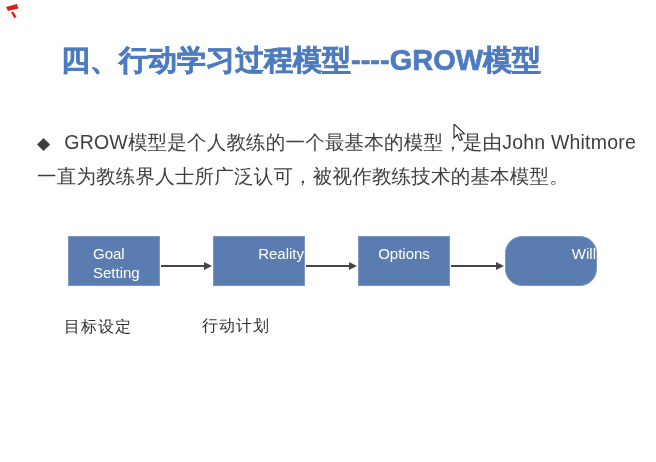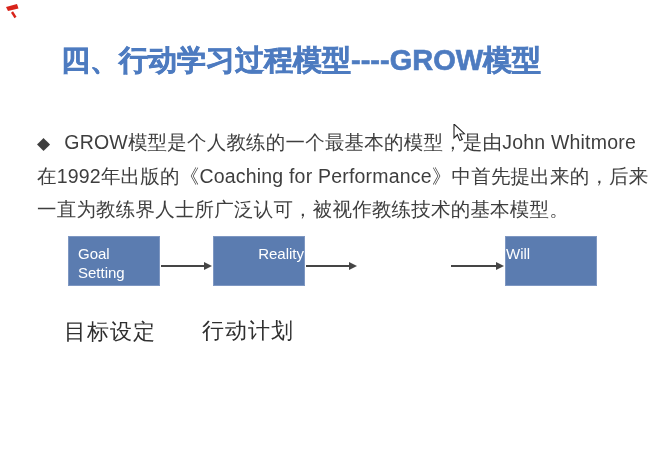--- a/index.html
+++ b/index.html
@@ -26,36 +26,36 @@
   .bullet{font-size:17px;margin-right:14px;color:#3e3e3e;}
   
   .cursor{position:absolute;left:453px;top:124px;width:13px;height:18px;}
   
   .grow-box{
     position:absolute;top:236px;width:92px;height:50px;
     background:#5b7cb0;border:1px solid #7e97c2;box-sizing:border-box;
     color:#ffffff;font-size:15px;line-height:19px;
   }
   .grow-box .box-label{display:block;padding-top:7px;white-space:pre-line;}
-  .box-1{left:68px;} .box-1 .box-label{padding-left:9px;text-align:left;}
+  .box-1{left:68px;padding-left:15px;} .box-1 .box-label{padding-left:9px;text-align:left;}
   .box-2{left:213px;text-align:right;}
   .box-3{left:358px;text-align:center;}
-  .box-4{left:505px;text-align:left;}
+  .box-4{left:505px;text-align:right;border-radius:17px;}
   
   .arrow{position:absolute;top:265px;height:0;border-top:2px solid #454545;}
   .arrow:after{
     content:"";position:absolute;right:-7px;top:-5px;
     border-left:8px solid #454545;border-top:4px solid transparent;border-bottom:4px solid transparent;
   }
   .arrow-1{left:161px;width:44px;}
   .arrow-2{left:306px;width:44px;}
   .arrow-3{left:451px;width:46px;}
   
   .zh-label{
-    position:absolute;font-size:22px;color:#2f2f2f;letter-spacing:1px;white-space:nowrap;font-family:Liberation Mono, monospace;
+    position:absolute;font-size:16px;color:#2f2f2f;letter-spacing:1px;white-space:nowrap;font-family:Liberation Mono, monospace;
   }
   .zh-1{left:64px;top:317px;}
   .zh-2{left:202px;top:316px;}
   .zh-3{left:344px;top:311px;}
   .zh-4{left:477px;top:313px;}
   
   .footer-bar{
     position:absolute;left:64px;top:444px;width:524px;height:7px;
     background:#4f7db8;
   }
@@ -67,37 +67,39 @@
 
   <svg class="red-mark" viewBox="0 0 18 16">
     <path d="M1 4 L12 1 L13.5 5.5 L3 8 Z" fill="#d8231a"></path>
     <path d="M7 9 L10.5 14.5" stroke="#d8231a" stroke-width="2.4" fill="none"></path>
   </svg>
 
   <div class="title">四、行动学习过程模型----GROW模型</div>
 
   <div class="body-text">
     <div class="body-line"><span class="bullet">◆</span><span>GROW模型是个人教练的一个最基本的模型，是由John Whitmore</span></div>
-    <div class="body-line">在1992年出版的《Coaching for Performance》中首先提出来的，后来</div>
     <div class="body-line">一直为教练界人士所广泛认可，被视作教练技术的基本模型。</div>
   </div>
 
   <svg class="cursor" viewBox="0 0 13 18">
     <path d="M1 0 L1 14 L4.4 10.8 L6.8 16.6 L9.3 15.5 L6.9 9.9 L11.4 9.7 Z" fill="#ffffff" stroke="#222222" stroke-width="1.1"></path>
   </svg>
 
   <div class="grow-box box-1">
     <span class="box-label">Goal
 Setting</span>
   </div>
   <div class="arrow arrow-1"></div>
   <div class="grow-box box-2">
     <span class="box-label">Reality</span>
   </div>
   <div class="arrow arrow-2"></div>
+  <div class="grow-box box-3">
+    <span class="box-label">Options</span>
+  </div>
   <div class="arrow arrow-3"></div>
   <div class="grow-box box-4">
     <span class="box-label">Will</span>
   </div>
 
   <div class="zh-label zh-1">目标设定</div>
   <div class="zh-label zh-2">行动计划</div>
 
   <div class="footer-bar"></div>
 

